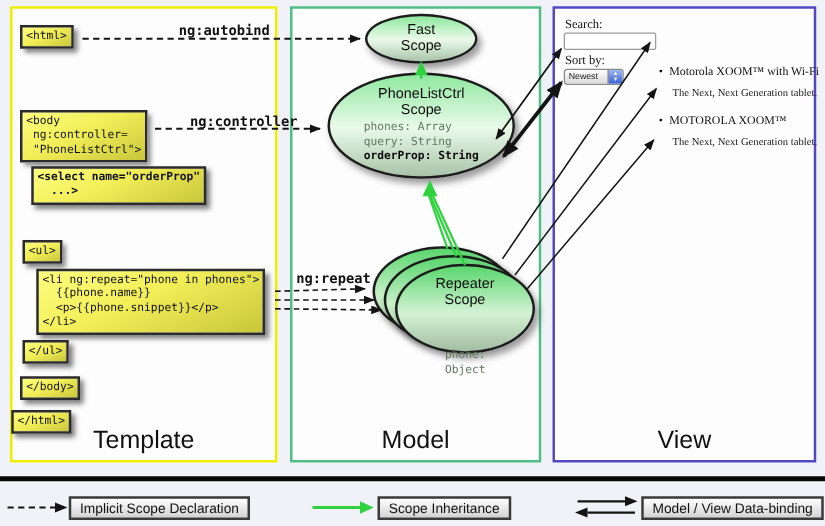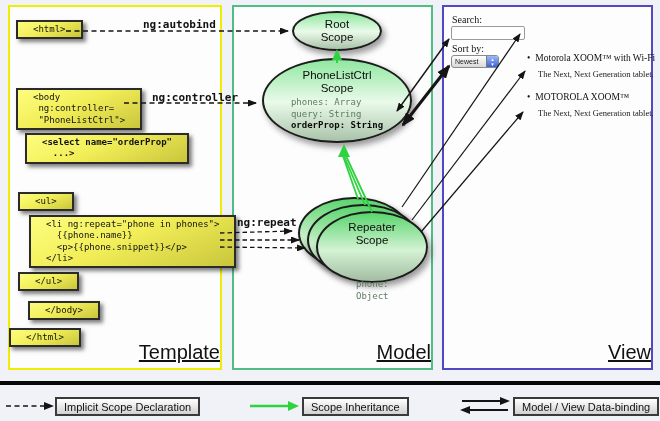--- a/index.html
+++ b/index.html
@@ -4,35 +4,35 @@
 <style>
   html,body{margin:0;padding:0;}
   body{background:#e9eaf0;font-family:"Liberation Sans",sans-serif;}
   #stage{position:relative;width:660px;height:421px;background:#f1f2f7;overflow:hidden;}
 
   
   .panel{position:absolute;top:5px;height:365px;background:#fdfdfe;box-sizing:border-box;}
   .panel-template{left:8px;width:214px;border:2px solid #f0ee00;}
   .panel-model{left:232px;width:201px;border:2px solid #50bd85;}
   .panel-view{left:442px;width:211px;border:2px solid #5348c4;}
-  .panel-label{position:absolute;bottom:4px;left:0;width:100%;text-align:right;
-    font-size:20px;color:#111;text-decoration:underline;}
+  .panel-label{position:absolute;bottom:4px;left:0;width:100%;text-align:center;
+    font-size:20px;color:#111;}
 
   
   .code-box{position:absolute;white-space:pre;
     font-family:"DejaVu Sans Mono","Liberation Mono",monospace;
     font-size:9px;line-height:1.25;color:#111;
     background:linear-gradient(155deg,#fdfd7e 0%,#f2ee58 45%,#c9c63c 100%);
-    border:2px solid #2b2b2b;padding:2px 15px;
+    border:2px solid #2b2b2b;padding:2px 3px;
     box-shadow:3px 3px 4px rgba(0,0,0,.5);}
   .code-box.bold{font-weight:bold;}
   .b-html{left:16px;top:20px;} .b-body{left:16px;top:88px;}
   .b-select{left:25px;top:133px;} .b-fulltext{left:25px;top:161px;}
   .b-ulopen{left:18px;top:192px;} .b-li{left:29px;top:215px;}
-  .b-ulclose{left:18px;top:272px;} .b-bodyclose{left:28px;top:301px;}
+  .b-ulclose{left:18px;top:272px;} .b-bodyclose{left:16px;top:301px;}
   .b-htmlclose{left:9px;top:328px;}
 
   
   .ellipse{position:absolute;border:2px solid #1c1c1c;border-radius:50%;
     background:linear-gradient(#8fe89f 0%,#eafaea 52%,#a9c3a9 100%);
     box-shadow:3px 4px 6px rgba(0,0,0,.4);box-sizing:border-box;
     display:flex;flex-direction:column;align-items:center;}
   .el-root{left:292px;top:11px;width:90px;height:40px;justify-content:center;}
   .el-phonelist{left:262px;top:58px;width:150px;height:85px;padding-top:9px;}
   .el-rep-back{left:298px;top:197px;width:112px;height:72px;
@@ -136,21 +136,21 @@
   <div class="code-box b-ulopen">&lt;ul&gt;</div>
   <div class="code-box b-li">&lt;li ng:repeat="phone in phones"&gt;
   {{phone.name}}
   &lt;p&gt;{{phone.snippet}}&lt;/p&gt;
 &lt;/li&gt;</div>
   <div class="code-box b-ulclose">&lt;/ul&gt;</div>
   <div class="code-box b-bodyclose">&lt;/body&gt;</div>
   <div class="code-box b-htmlclose">&lt;/html&gt;</div>
 
   <div class="ellipse el-root">
-    <div class="el-title">Root
+    <div class="el-title">Fast
 Scope</div>
   </div>
   <div class="ellipse el-phonelist">
     <div class="el-title">PhoneListCtrl
 Scope</div>
     <div class="el-props">
       <div class="el-prop">phones: Array</div>
       <div class="el-prop">query: String</div>
       <div class="el-prop bold">orderProp: String</div>
     </div>

